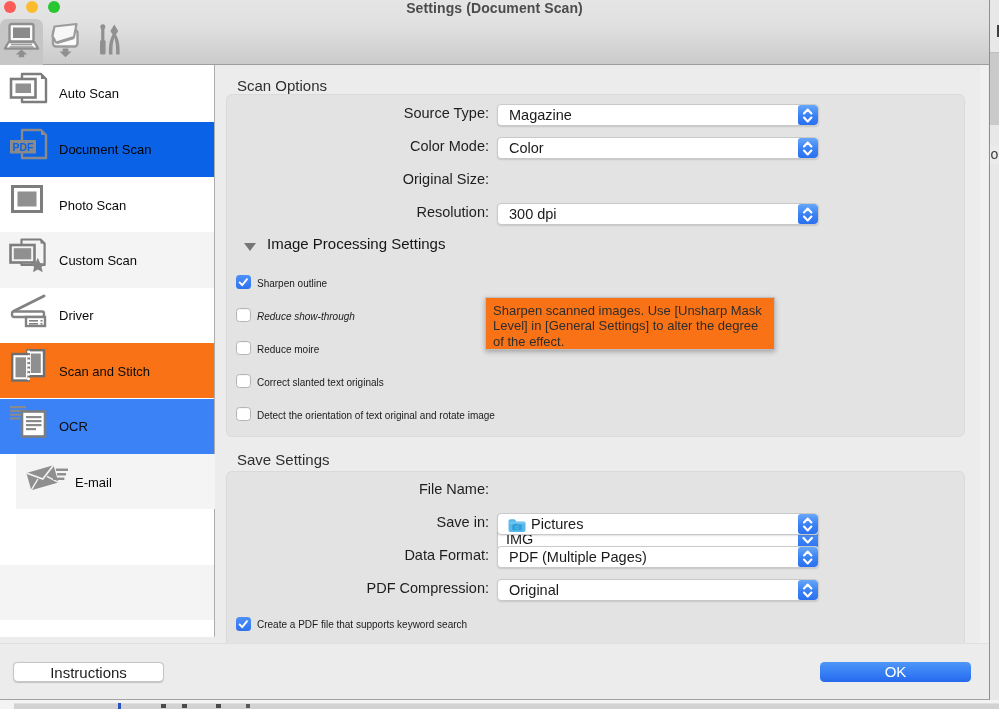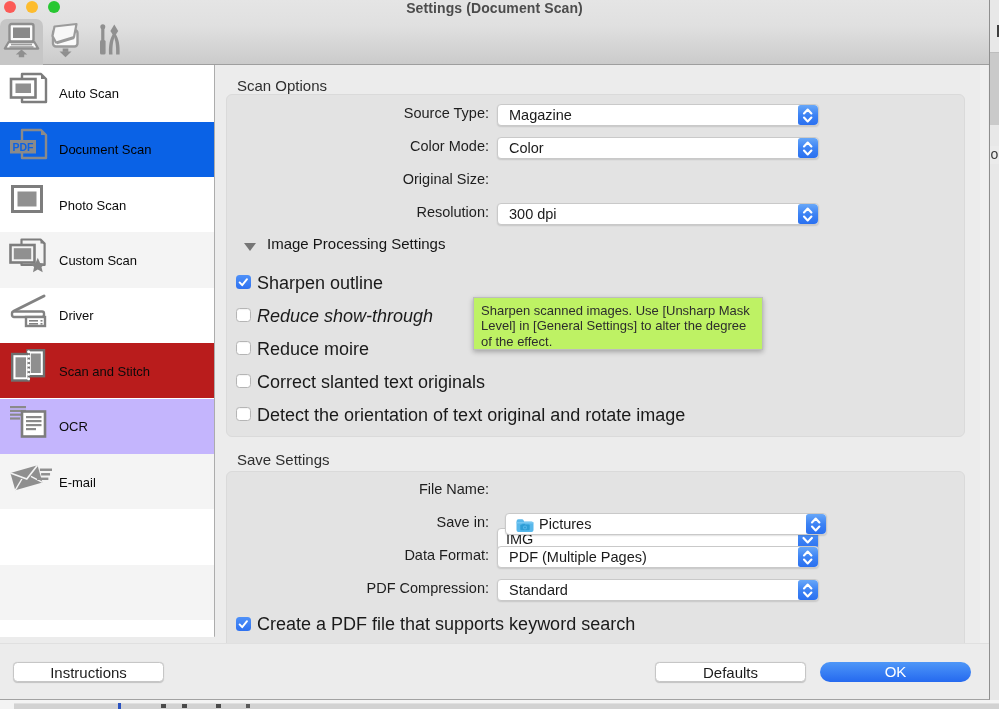--- a/index.html
+++ b/index.html
@@ -30,30 +30,30 @@
 .sechead { position:absolute; left:22px; font-size:15px; line-height:17px; color:#2f2f2f; }
 .flabel { position:absolute; width:260px; text-align:right; font-size:14.5px; line-height:17px; color:#1e1e1e; }
 .dd { position:absolute; left:282px; width:322px; height:22px; background:#fff; border:0.5px solid #c9c9c9;
       border-radius:4px; box-shadow:0 1px 1.5px rgba(0,0,0,0.12); }
 .dd .txt { position:absolute; left:11px; top:0; line-height:20px; font-size:14.5px; color:#1a1a1a; white-space:nowrap; }
 .stepper { position:absolute; right:0; top:0; bottom:0; width:20px;
            border-radius:2.5px 4px 4px 2.5px; background:linear-gradient(180deg,#67a7f8,#3d83f4 50%,#2a70f0); }
 .cb { position:absolute; width:14.5px; height:14.5px; border-radius:3.5px; }
 .cb.off { background:#fff; border:0.5px solid #b5b5b5; box-shadow:inset 0 0.5px 1px rgba(0,0,0,0.08); }
 .cb.on { background:linear-gradient(180deg,#4f91f8,#2e71f0); }
-.cblbl { position:absolute; font-size:18px; line-height:15px; color:#1a1a1a; white-space:nowrap; }
-#tooltip { position:absolute; left:258px; top:232px; width:290px; height:53px; background:#bef264;
+.cblbl { position:absolute; font-size:10px; line-height:15px; color:#1a1a1a; white-space:nowrap; }
+#tooltip { position:absolute; left:270px; top:232px; width:290px; height:53px; background:#f97316;
            border:1px solid #bdbdbd; box-shadow:0 2px 5px rgba(0,0,0,0.28); z-index:5;
            font-size:13px; line-height:15.6px; color:#2d2d2d; padding:4.5px 0 0 7px; }
 
 #bottombar { position:absolute; left:0; top:643px; width:989px; height:56px; background:#ececec; border-top:1px solid #e0e0e0; }
 .btn { position:absolute; top:18px; width:151px; height:20px; border-radius:4.5px; font-size:15px;
        text-align:center; line-height:19.5px; }
 .btn.white { background:#fff; border:0.5px solid #c6c6c6; box-shadow:0 0.5px 1px rgba(0,0,0,0.18); color:#1c1c1c; }
-.btn.blue { background:linear-gradient(180deg,#4e97f8,#2569ef); color:#fff;border-radius:10px; }
+.btn.blue { background:linear-gradient(180deg,#4e97f8,#2569ef); color:#fff; }
 </style>
 </head>
 <body>
 
 <div class="abs" style="left:990px;top:0;width:9px;height:709px;background:#e8e8e8;"></div>
 <div class="abs" style="left:997px;top:25px;width:2px;height:12px;background:#3f3f3f;"></div>
 <div class="abs" style="left:990px;top:52px;width:9px;height:1px;background:#bdbdbd;"></div>
 <div class="abs" style="left:990px;top:53px;width:9px;height:72px;background:#cacaca;"></div>
 <div class="abs" style="left:990px;top:146px;width:9px;height:18px;background:#ebebeb;overflow:hidden;">
   <div class="abs" style="left:0.5px;top:0px;font-size:14px;color:#3a3a3a;">o</div>
@@ -150,57 +150,57 @@
         <path d="M36 4 L6 19" stroke="#828282" stroke-width="3" stroke-linecap="round"></path>
         <rect x="4" y="19.5" width="32" height="5.5" rx="2" fill="#fff" stroke="#828282" stroke-width="2.4"></rect>
         <rect x="18" y="25" width="19" height="9" fill="#fff" stroke="#828282" stroke-width="2.4"></rect>
         <rect x="21" y="28" width="9" height="1.6" fill="#828282"></rect>
         <rect x="21" y="31" width="9" height="1.6" fill="#828282"></rect>
         <rect x="32.5" y="28" width="2" height="1.6" fill="#828282"></rect>
         <rect x="32.5" y="31" width="2" height="1.6" fill="#828282"></rect>
       </svg>
       <div class="lbl">Driver</div>
     </div>
-    <div class="row" style="top:278.1px;height:55.4px;background:#b91c1c;">
+    <div class="row" style="top:278.1px;height:55.4px;background:#f97316;">
       <svg width="40" height="34" viewBox="0 0 40 34">
         <rect x="19.5" y="1.2" width="16.5" height="26" fill="#fff" stroke="#6f6f6f" stroke-width="2.4"></rect>
         <rect x="22.8" y="4.5" width="10" height="19.5" fill="#8f8f8f"></rect>
         <rect x="4.2" y="5" width="16.5" height="26.5" fill="#fff" stroke="#6f6f6f" stroke-width="2.4"></rect>
         <rect x="7.5" y="8.3" width="10.5" height="20" fill="#8f8f8f"></rect>
         <g fill="#fff">
           <circle cx="20.6" cy="2.8" r="1.5"></circle>
           <circle cx="20.6" cy="7.3" r="1.5"></circle>
           <circle cx="20.6" cy="11.8" r="1.5"></circle>
           <circle cx="20.6" cy="16.3" r="1.5"></circle>
           <circle cx="20.6" cy="20.8" r="1.5"></circle>
           <circle cx="20.6" cy="25.3" r="1.5"></circle>
           <circle cx="20.6" cy="29.8" r="1.5"></circle>
         </g>
       </svg>
       <div class="lbl">Scan and Stitch</div>
     </div>
-    <div class="row" style="top:333.5px;height:55.4px;background:#c4b5fd;padding-left:9px;">
+    <div class="row" style="top:333.5px;height:55.4px;background:#3b82f6;padding-left:9px;">
       <svg width="40" height="36" viewBox="0 0 40 36">
         <g fill="#8a8a8a">
           <rect x="2" y="3" width="16" height="2.2"></rect>
           <rect x="2" y="6.8" width="16" height="2.2"></rect>
           <rect x="2" y="10.6" width="16" height="2.2"></rect>
           <rect x="2" y="14.4" width="10" height="2.2"></rect>
         </g>
         <rect x="14" y="8.5" width="23" height="25" fill="#fff" stroke="#7d7d7d" stroke-width="2.6"></rect>
         <g fill="#8a8a8a">
           <rect x="18" y="13" width="15.5" height="2.2"></rect>
           <rect x="18" y="17" width="15.5" height="2.2"></rect>
           <rect x="18" y="21" width="15.5" height="2.2"></rect>
           <rect x="18" y="25" width="10" height="2.2"></rect>
         </g>
       </svg>
       <div class="lbl">OCR</div>
     </div>
-    <div class="row" style="top:388.9px;height:55.4px;background:#f4f4f4;">
+    <div class="row" style="top:388.9px;height:55.4px;background:#f4f4f4;margin-left:16px;">
       <svg width="44" height="32" viewBox="0 0 46 34">
         <g transform="rotate(-16 20 17)">
           <rect x="4" y="8" width="30" height="19" fill="#8f8f8f"></rect>
           <path d="M4 8 L19 19 L34 8" fill="none" stroke="#f4f4f4" stroke-width="1.8"></path>
           <path d="M4 27 L14 17.5" stroke="#f4f4f4" stroke-width="1.5"></path>
           <path d="M34 27 L24 17.5" stroke="#f4f4f4" stroke-width="1.5"></path>
         </g>
         <g fill="#8f8f8f">
           <rect x="33.5" y="8" width="13.5" height="2.6"></rect>
           <rect x="34.8" y="12.8" width="9.5" height="2.6"></rect>
@@ -265,21 +265,21 @@
     <div id="tooltip">Sharpen scanned images. Use [Unsharp Mask<br>Level] in [General Settings] to alter the degree<br>of the effect.</div>
 
     <div class="flabel" style="left:14px;top:416px;">File Name:</div>
     <div class="dd" style="top:415px;margin-top:48px;">
         <span class="txt" style="left:8px;">IMG</span>
       <div class="stepper"><svg width="19.5" height="21" viewBox="0 0 19.5 21">
             <path d="M5.5 9 L9.7 13.4 L13.9 9" fill="none" stroke="#fff" stroke-width="2.2" stroke-linecap="round" stroke-linejoin="round"></path>
           </svg></div>
     </div>
     <div class="flabel" style="left:14px;top:449px;">Save in:</div>
-    <div class="dd" style="top:448px;margin-left:8px;">
+    <div class="dd" style="top:448px;">
       <svg class="abs" style="left:10px;top:3.5px;" width="18" height="15" viewBox="0 0 18 15">
         <path d="M0.5 3.4 Q0.5 1.2 2.5 1.2 L6 1.2 Q7 1.2 7.4 2 L8.1 3.4 L15.5 3.4 Q17.5 3.4 17.5 5.4 L17.5 12 Q17.5 14 15.5 14 L2.5 14 Q0.5 14 0.5 12 Z" fill="#58b8eb"></path>
         <rect x="0.5" y="4.2" width="17" height="1.2" fill="#7fcbf3"></rect>
         <rect x="6.3" y="5.8" width="2.8" height="1.4" fill="#2e9ed6"></rect>
         <rect x="4.3" y="6.6" width="9.4" height="5.6" rx="1" fill="#2e9ed6"></rect>
         <circle cx="9" cy="9.4" r="2" fill="#58b8eb"></circle>
         <circle cx="9" cy="9.4" r="1" fill="#2e9ed6"></circle>
       </svg>
       <span class="txt" style="left:33px;">Pictures</span>
       <div class="stepper"><svg width="19.5" height="21" viewBox="0 0 19.5 21">
@@ -290,33 +290,32 @@
     <div class="flabel" style="left:14px;top:482px;">Data Format:</div>
     <div class="dd" style="top:481px;">
         <span class="txt">PDF (Multiple Pages)</span>
       <div class="stepper"><svg width="19.5" height="21" viewBox="0 0 19.5 21">
             <path d="M6 8.4 L9.7 4.6 L13.4 8.4" fill="none" stroke="#fff" stroke-width="2.1" stroke-linecap="round" stroke-linejoin="round"></path>
             <path d="M6 12.6 L9.7 16.4 L13.4 12.6" fill="none" stroke="#fff" stroke-width="2.1" stroke-linecap="round" stroke-linejoin="round"></path>
           </svg></div>
     </div>
     <div class="flabel" style="left:14px;top:515px;">PDF Compression:</div>
     <div class="dd" style="top:514px;">
-        <span class="txt">Standard</span>
+        <span class="txt">Original</span>
       <div class="stepper"><svg width="19.5" height="21" viewBox="0 0 19.5 21">
             <path d="M6 8.4 L9.7 4.6 L13.4 8.4" fill="none" stroke="#fff" stroke-width="2.1" stroke-linecap="round" stroke-linejoin="round"></path>
             <path d="M6 12.6 L9.7 16.4 L13.4 12.6" fill="none" stroke="#fff" stroke-width="2.1" stroke-linecap="round" stroke-linejoin="round"></path>
           </svg></div>
     </div>
 
     <div class="cb on" style="left:21px;top:551.5px;"><svg width="14.5" height="14.5" viewBox="0 0 14.5 14.5">
           <path d="M3.6 7.4 L6.2 10.2 L11 4.2" fill="none" stroke="#fff" stroke-width="1.9" stroke-linecap="round" stroke-linejoin="round"></path>
         </svg></div>
     <div class="cblbl" style="left:42px;top:552px;">Create a PDF file that supports keyword search</div>
   </div>
 
   <div class="abs" style="left:980px;top:65px;width:8px;height:578px;background:#f0f0f0;"></div>
 
   <div id="bottombar">
     <div class="btn white" style="left:13px;">Instructions</div>
-    <div class="btn white" style="left:655px;">Defaults</div>
     <div class="btn blue" style="left:820px;">OK</div>
   </div>
 </div>
 
 </body></html>

